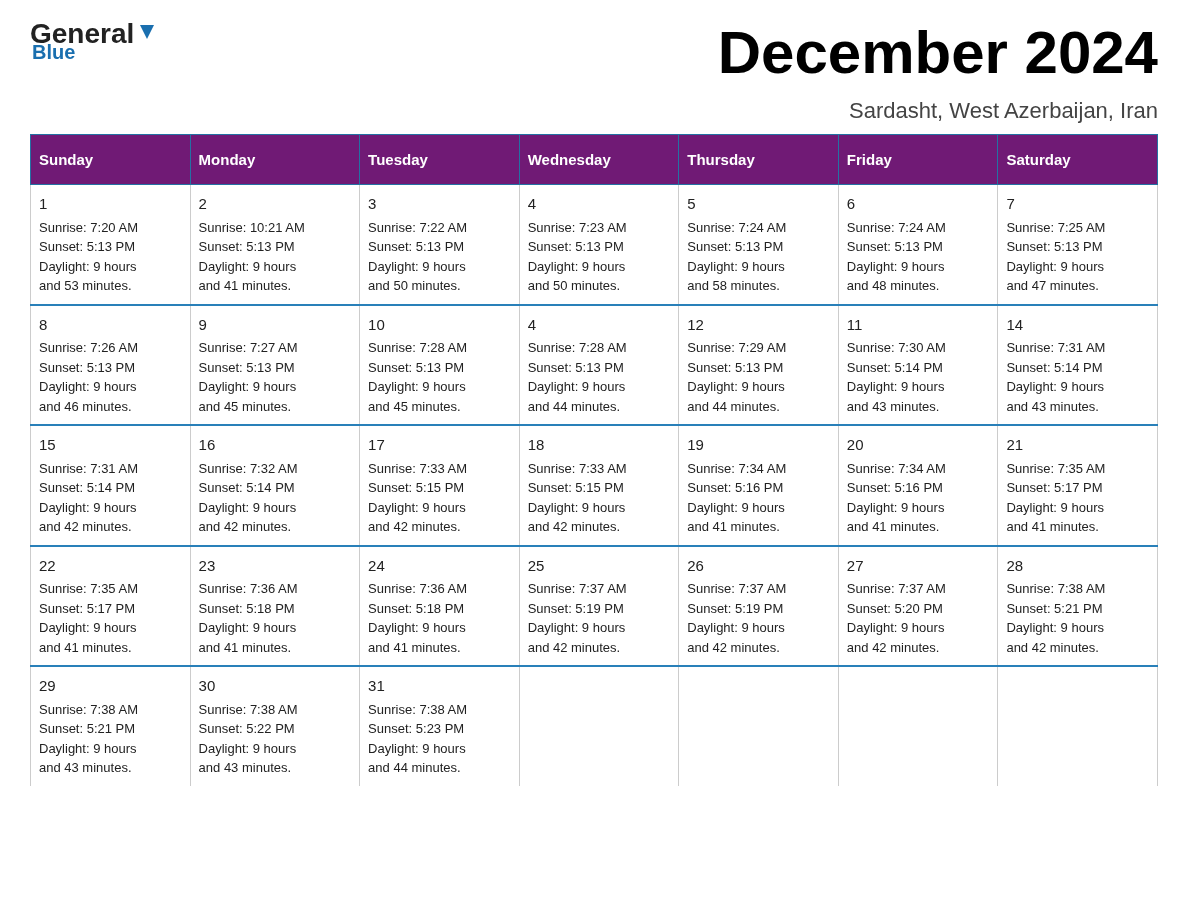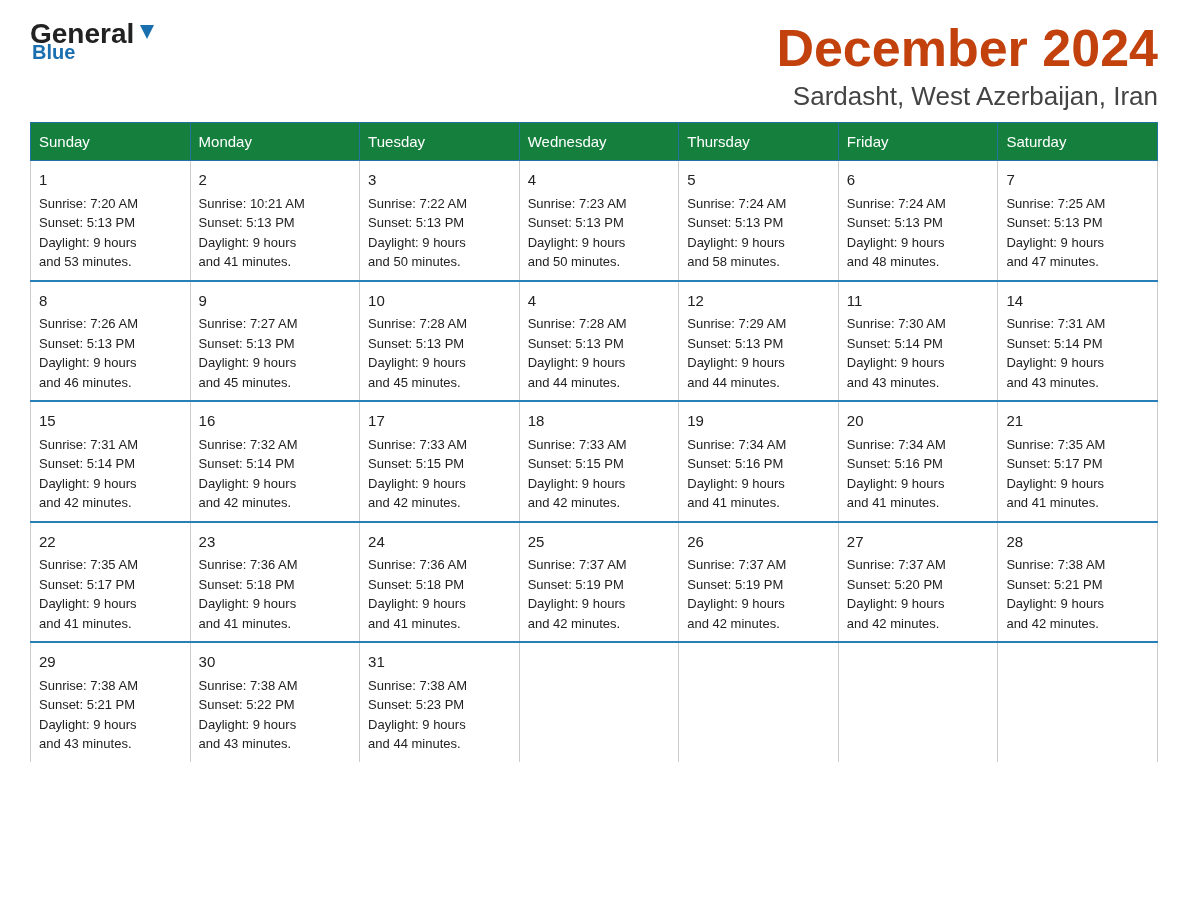--- a/index.html
+++ b/index.html
@@ -31,42 +31,42 @@
       color: #1a6faf;
       font-size: 28px;
       font-weight: bold;
       line-height: 1;
       margin-top: -2px;
     }
     .title-block {
       text-align: right;
     }
     .title-block h1 {
-      font-size: 52px;
+      font-size: 60px;
       font-weight: bold;
-      color: #c2410c;
+      color: #000000;
       line-height: 1.1;
     }
     .title-block h2 {
-      font-size: 26px;
+      font-size: 22px;
       font-weight: normal;
       color: #444;
-      margin-top: 4px;
+      margin-top: 12px;
     }
     table {
       width: 100%;
       border-collapse: collapse;
       margin-top: 10px;
     }
     thead th {
-      background-color: #15803d;
+      background-color: #701a75;
       color: #fff;
       font-size: 15px;
-      font-weight: normal;
-      padding: 10px 8px;
+      font-weight: bold;
+      padding: 16px 8px;
       text-align: left;
       border: 1px solid #2471a3;
     }
     tbody td {
       vertical-align: top;
       padding: 8px 8px;
       font-size: 13px;
       color: #222;
       border-left: 1px solid #ccc;
       border-right: 1px solid #ccc;

